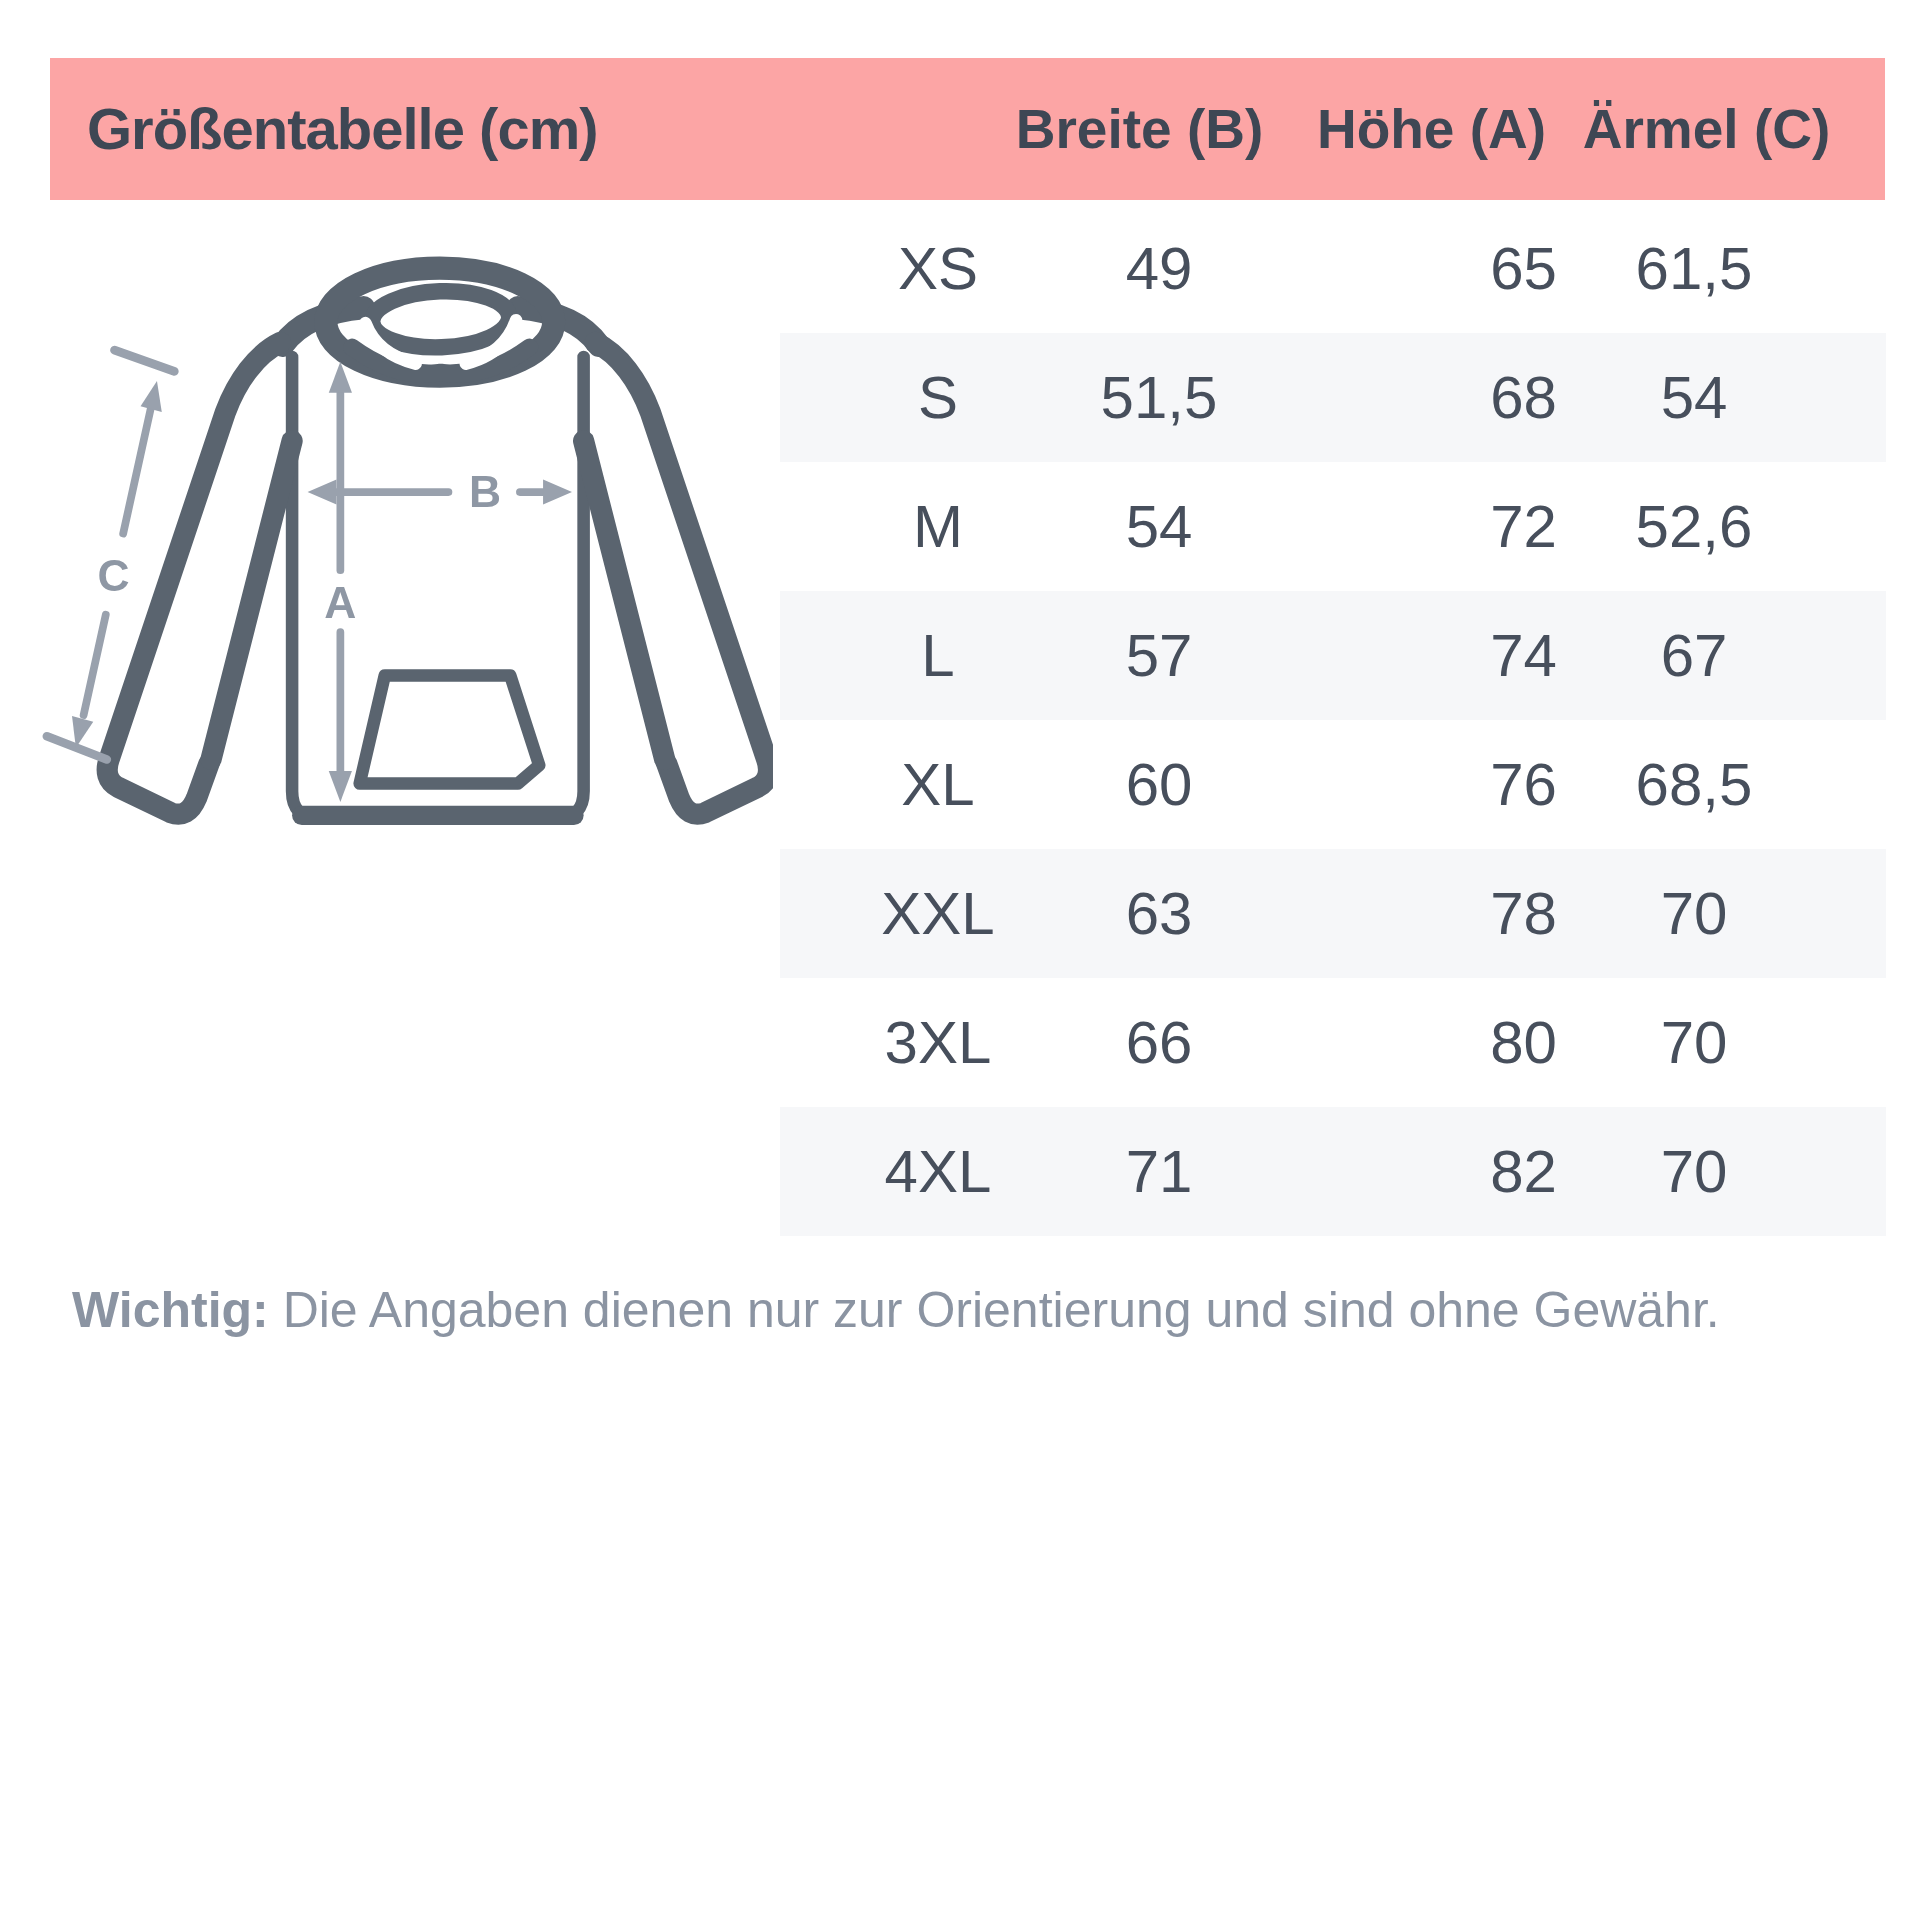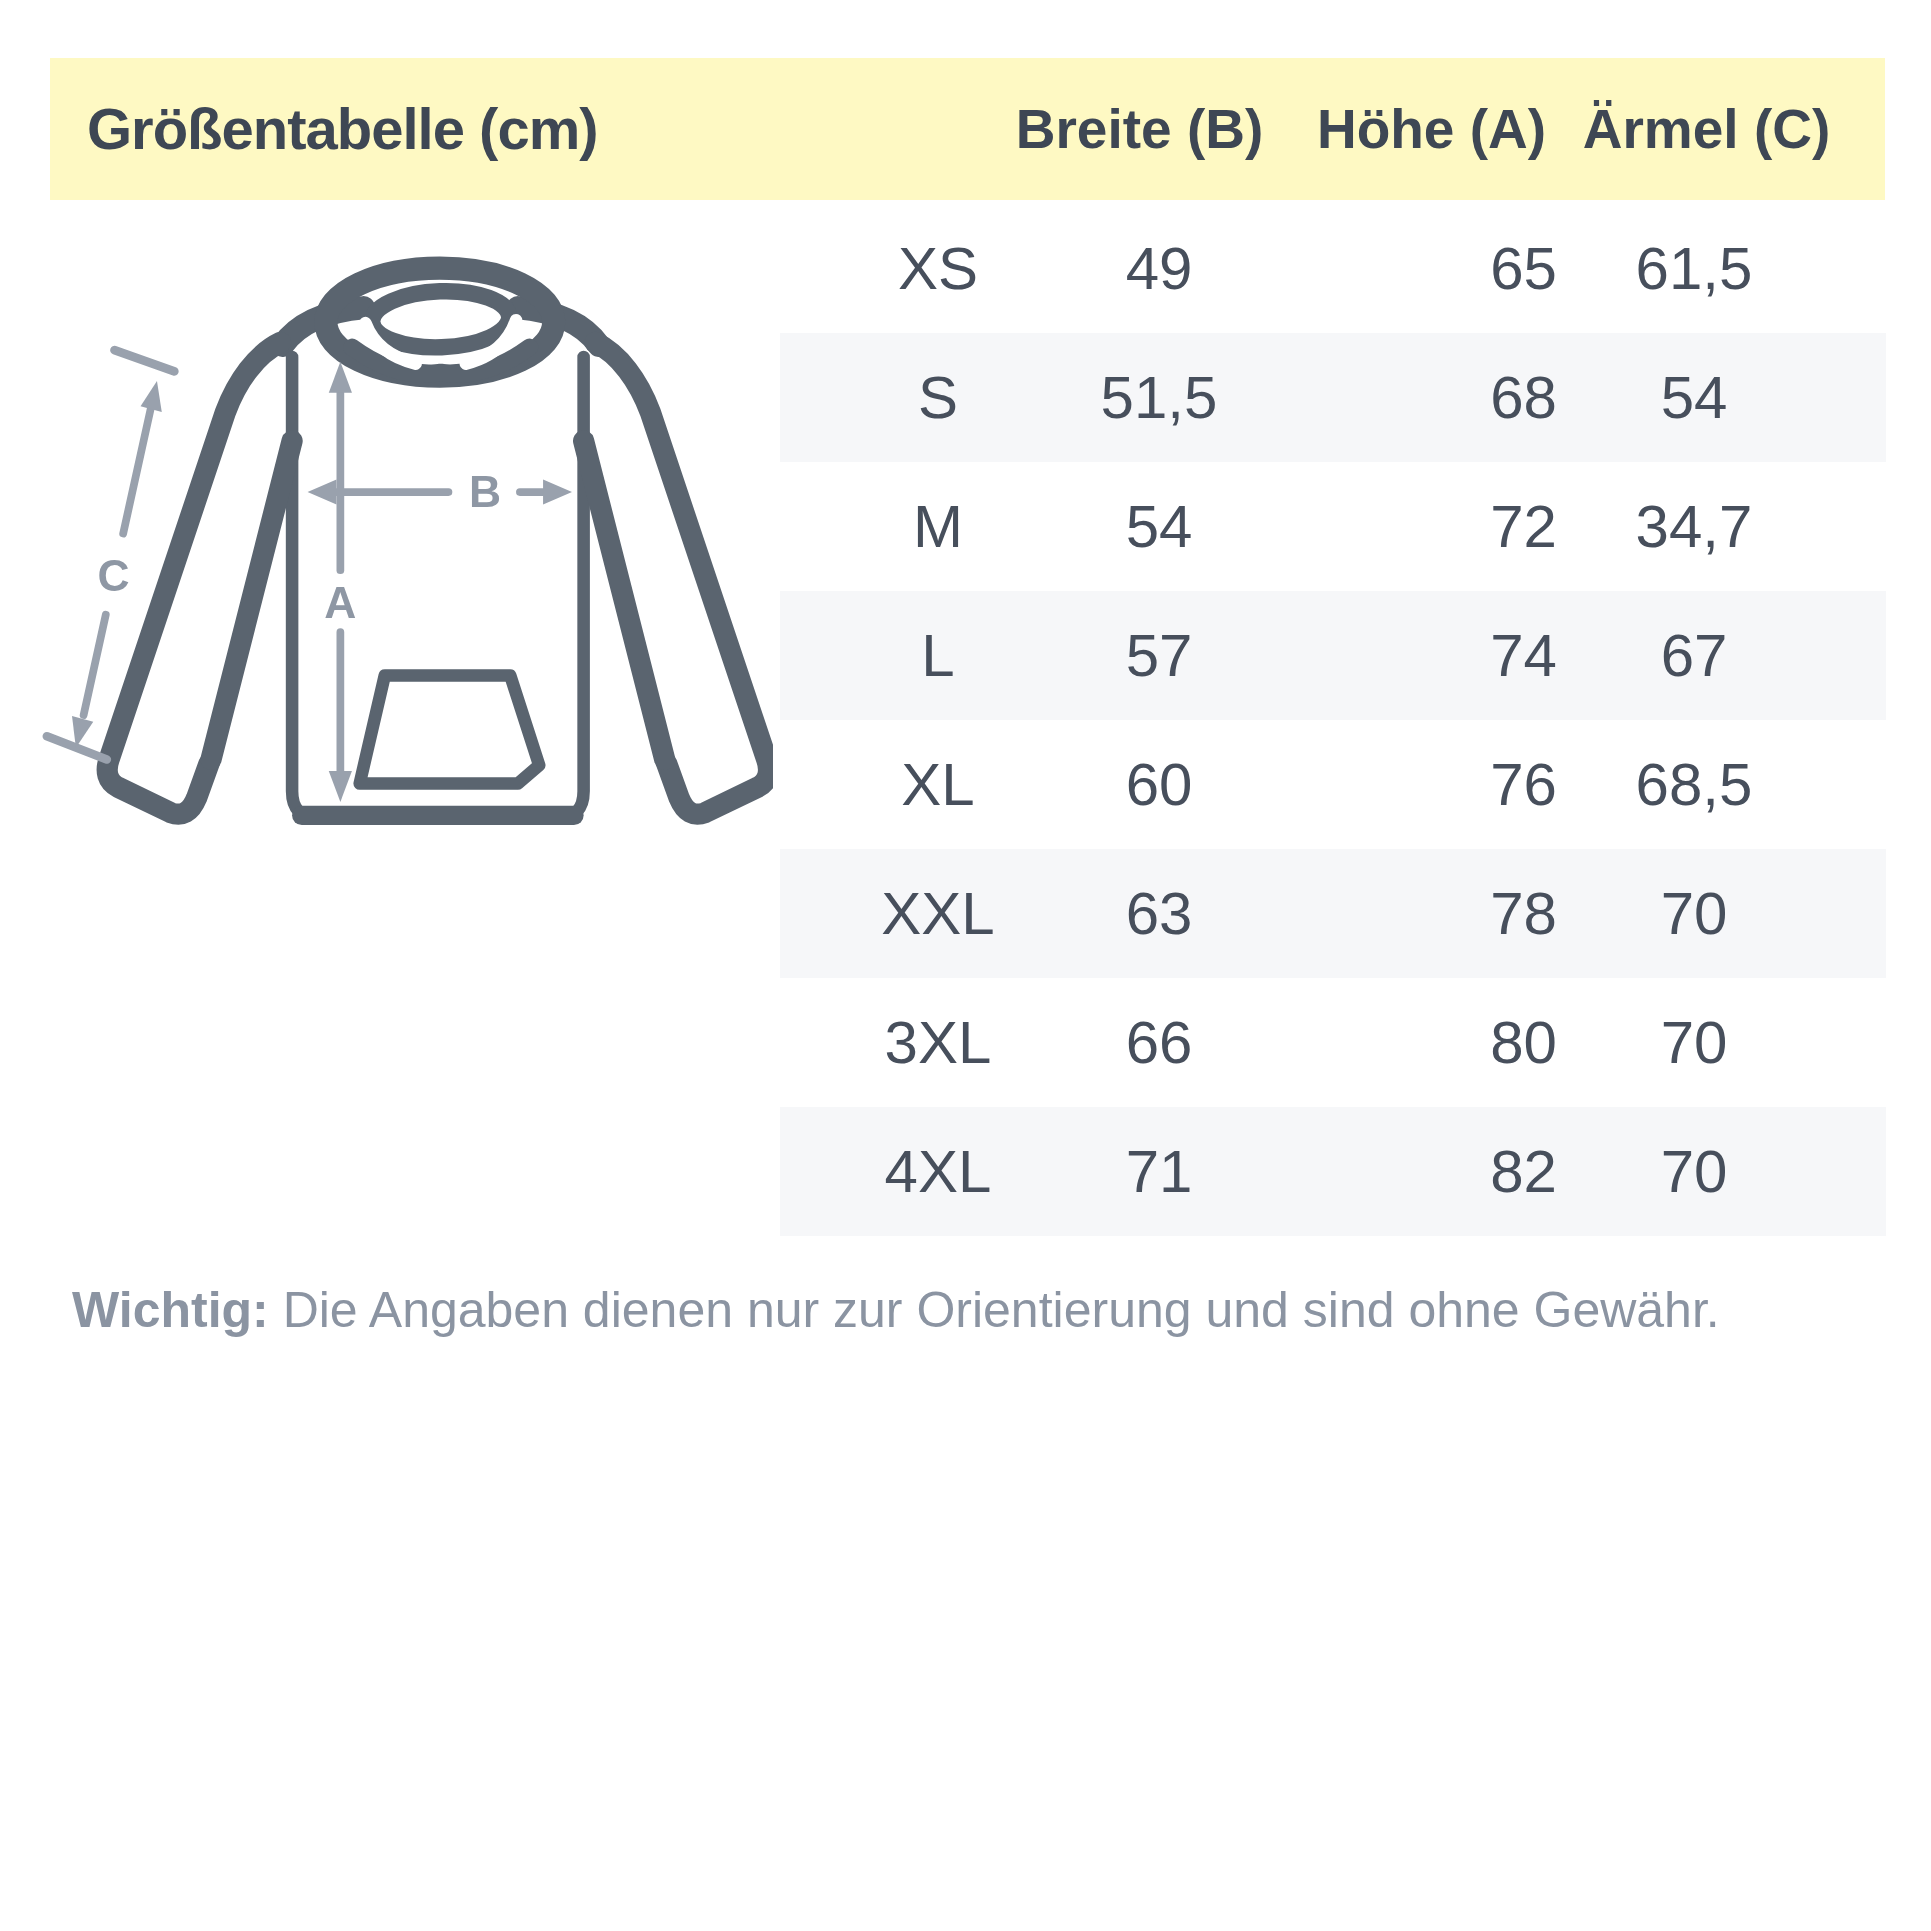--- a/index.html
+++ b/index.html
@@ -1,21 +1,21 @@
 <!DOCTYPE html>
 <html><head>
 <meta charset="utf-8">
 <style>
   html,body{margin:0;padding:0;}
   body{
     width:1931px;height:1931px;position:relative;background:#ffffff;
     font-family:"Liberation Sans","DejaVu Sans",sans-serif;overflow:hidden;
   }
   
-  .band{position:absolute;left:50px;top:58px;width:1835px;height:142px;background:#fef9c3;}
+  .band{position:absolute;left:50px;top:58px;width:1835px;height:142px;background:#fca5a5;}
   .title{
     position:absolute;left:37px;top:0;height:142px;line-height:142px;
     font-size:58px;font-weight:bold;color:#3e4754;letter-spacing:-1px;white-space:nowrap;
   }
   .col-label{
     position:absolute;top:0;height:142px;line-height:142px;width:309px;text-align:center;
     font-size:55px;font-weight:bold;color:#3e4754;white-space:nowrap;
   }
   .col-label.c1{left:935px;}
   .col-label.c2{left:1227px;}
@@ -116,21 +116,21 @@
   <div class="trow alt">
     <span class="cell size">S</span>
     <span class="cell b">51,5</span>
     <span class="cell a">68</span>
     <span class="cell c">54</span>
   </div>
   <div class="trow">
     <span class="cell size">M</span>
     <span class="cell b">54</span>
     <span class="cell a">72</span>
-    <span class="cell c">34,7</span>
+    <span class="cell c">52,6</span>
   </div>
   <div class="trow alt">
     <span class="cell size">L</span>
     <span class="cell b">57</span>
     <span class="cell a">74</span>
     <span class="cell c">67</span>
   </div>
   <div class="trow">
     <span class="cell size">XL</span>
     <span class="cell b">60</span>

